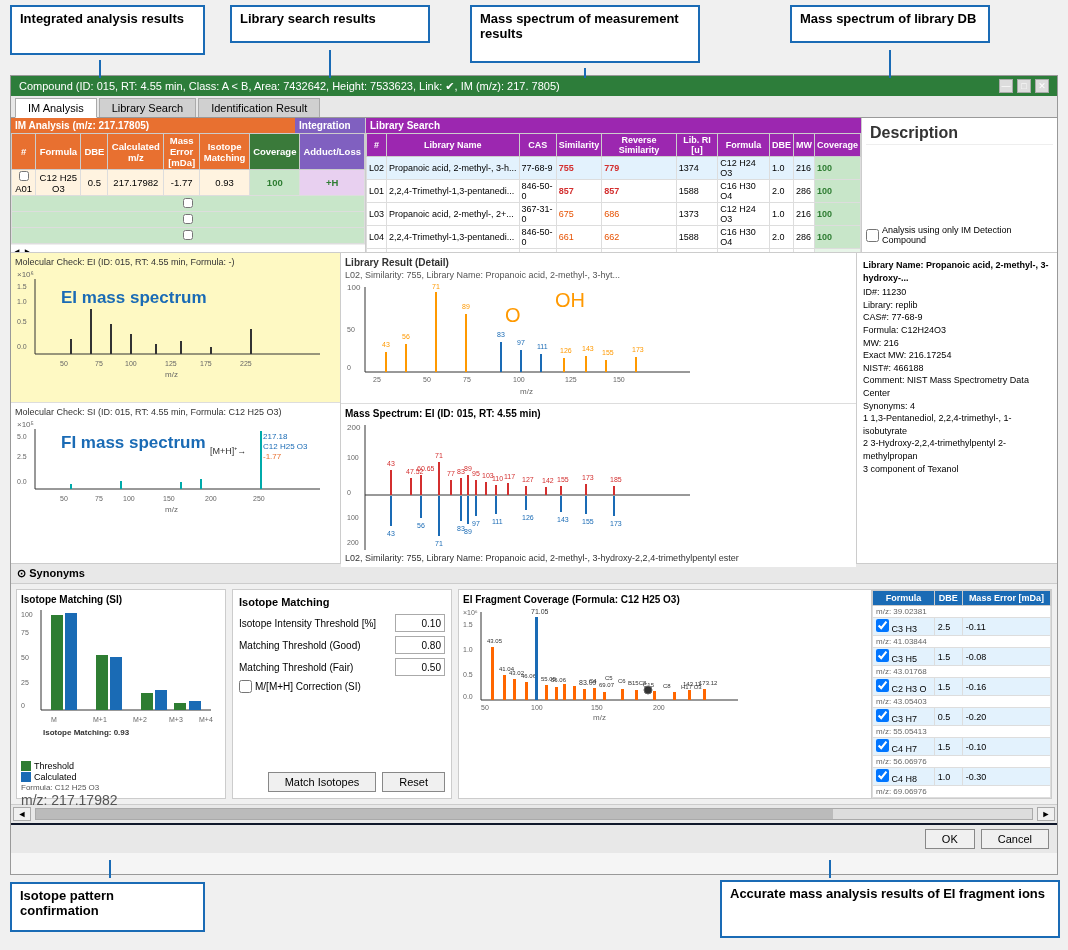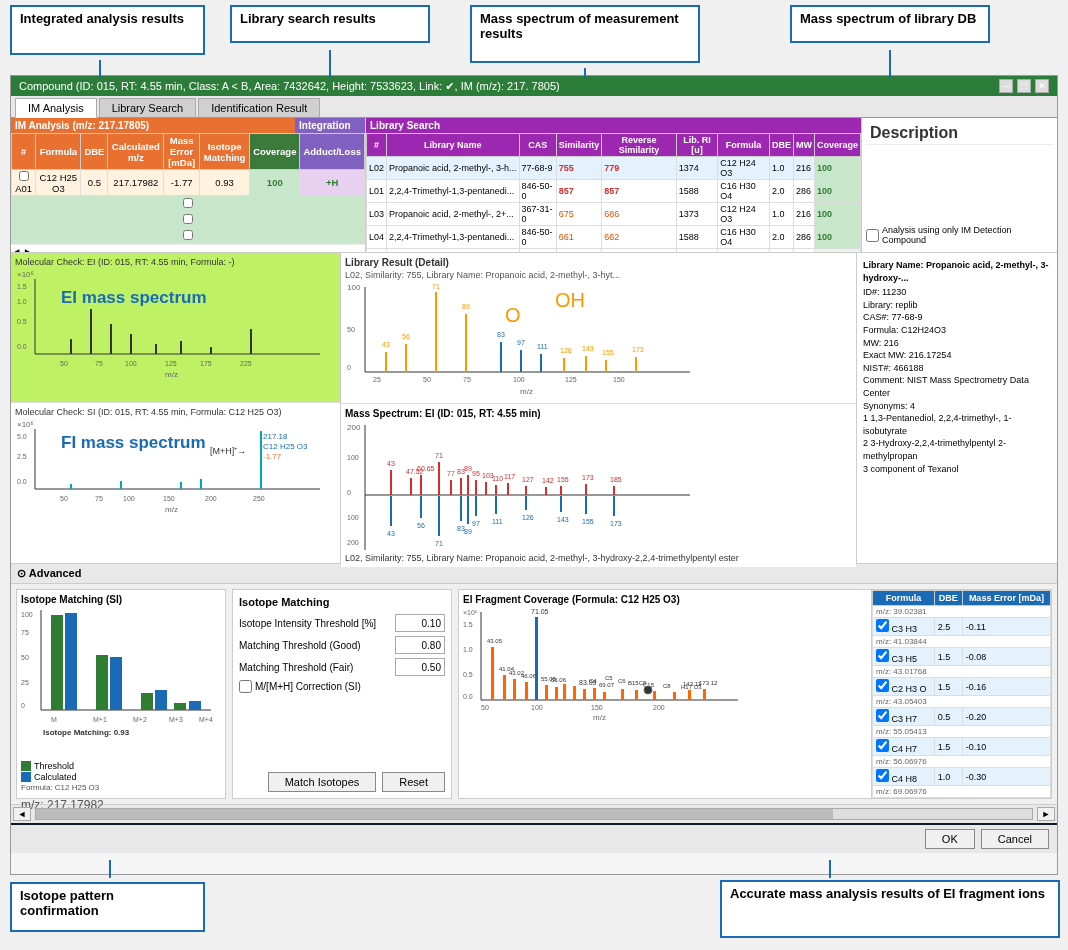--- a/index.html
+++ b/index.html
@@ -368,21 +368,21 @@
           <span>Analysis using only IM Detection Compound</span>
         </label>
       </div>
     </div>
   </div>
 
   <div style="display:flex; height:310px; background:#f8f8f8;">
 
     <div style="width:330px; border-right:1px solid #ccc; display:flex; flex-direction:column;">
 
-      <div style="height:150px; padding:4px; border-bottom:1px solid #ddd; background:#bef264; position:relative;">
+      <div style="height:150px; padding:4px; border-bottom:1px solid #ddd; background:#fef9c3; position:relative;">
         <div style="font-size:9px;color:#333;">Molecular Check: EI (ID: 015, RT: 4.55 min, Formula: -)</div>
         <div style="position:absolute;top:35px;left:50px;font-size:17px;font-weight:bold;color:#1a6bb5;">EI mass spectrum</div>
         <svg width="310" height="110" style="margin-top:2px;">
           <text x="2" y="8" font-size="8" fill="#666">×10⁶</text>
           <text x="2" y="20" font-size="7" fill="#666">1.5</text>
           <text x="2" y="35" font-size="7" fill="#666">1.0</text>
           <text x="2" y="55" font-size="7" fill="#666">0.5</text>
           <text x="2" y="80" font-size="7" fill="#666">0.0</text>
 
           <line x1="20" y1="85" x2="305" y2="85" stroke="#333" stroke-width="1"></line>
@@ -583,21 +583,21 @@
         <div>Comment: NIST Mass Spectrometry Data Center</div>
         <div>Synonyms: 4</div>
         <div>1 1,3-Pentanediol, 2,2,4-trimethyl-, 1-isobutyrate</div>
         <div>2 3-Hydroxy-2,2,4-trimethylpentyl 2-methylpropan</div>
         <div>3 component of Texanol</div>
       </div>
     </div>
   </div>
 
   <div style="background:#e8e8e8;padding:3px 6px;border-top:1px solid #ccc;border-bottom:1px solid #ccc;">
-    <span style="font-size:11px;font-weight:bold;">⊙ Advanced</span>
+    <span style="font-size:11px;font-weight:bold;">⊙ Synonyms</span>
   </div>
 
   <div style="display:flex;gap:6px;padding:5px;background:#f0f0f0;height:220px;">
 
     <div style="width:210px;background:white;border:1px solid #ccc;padding:4px;">
       <div style="font-size:10px;font-weight:bold;">Isotope Matching (SI)</div>
       <svg width="195" height="150">
 
         <text x="0" y="12" font-size="7" fill="#666">100</text>
         <text x="0" y="30" font-size="7" fill="#666">75</text>
@@ -628,21 +628,21 @@
       <div class="isotope-legend">
         <div class="legend-item">
           <div class="legend-color" style="background:#2e7d32;"></div>
           <span>Threshold</span>
         </div>
         <div class="legend-item">
           <div class="legend-color" style="background:#1a6bb5;"></div>
           <span>Calculated</span>
         </div>
         <div style="color:#555;font-size:8px;">Formula: C12 H25 O3</div>
-        <div style="color:#555;font-size:12px;margin-top:6px;">m/z: 217.17982</div>
+        <div style="color:#555;font-size:14px;">m/z: 217.17982</div>
       </div>
     </div>
 
     <div style="width:220px;background:white;border:1px solid #ccc;padding:6px;display:flex;flex-direction:column;justify-content:space-between;">
       <div style="font-size:11px;font-weight:bold;margin-bottom:6px;">Isotope Matching</div>
       <div class="param-row">
         <label style="font-size:10px;flex:1;">Isotope Intensity Threshold [%]</label>
         <input class="param-input" value="0.10" style="">
       </div>
       <div class="param-row">

